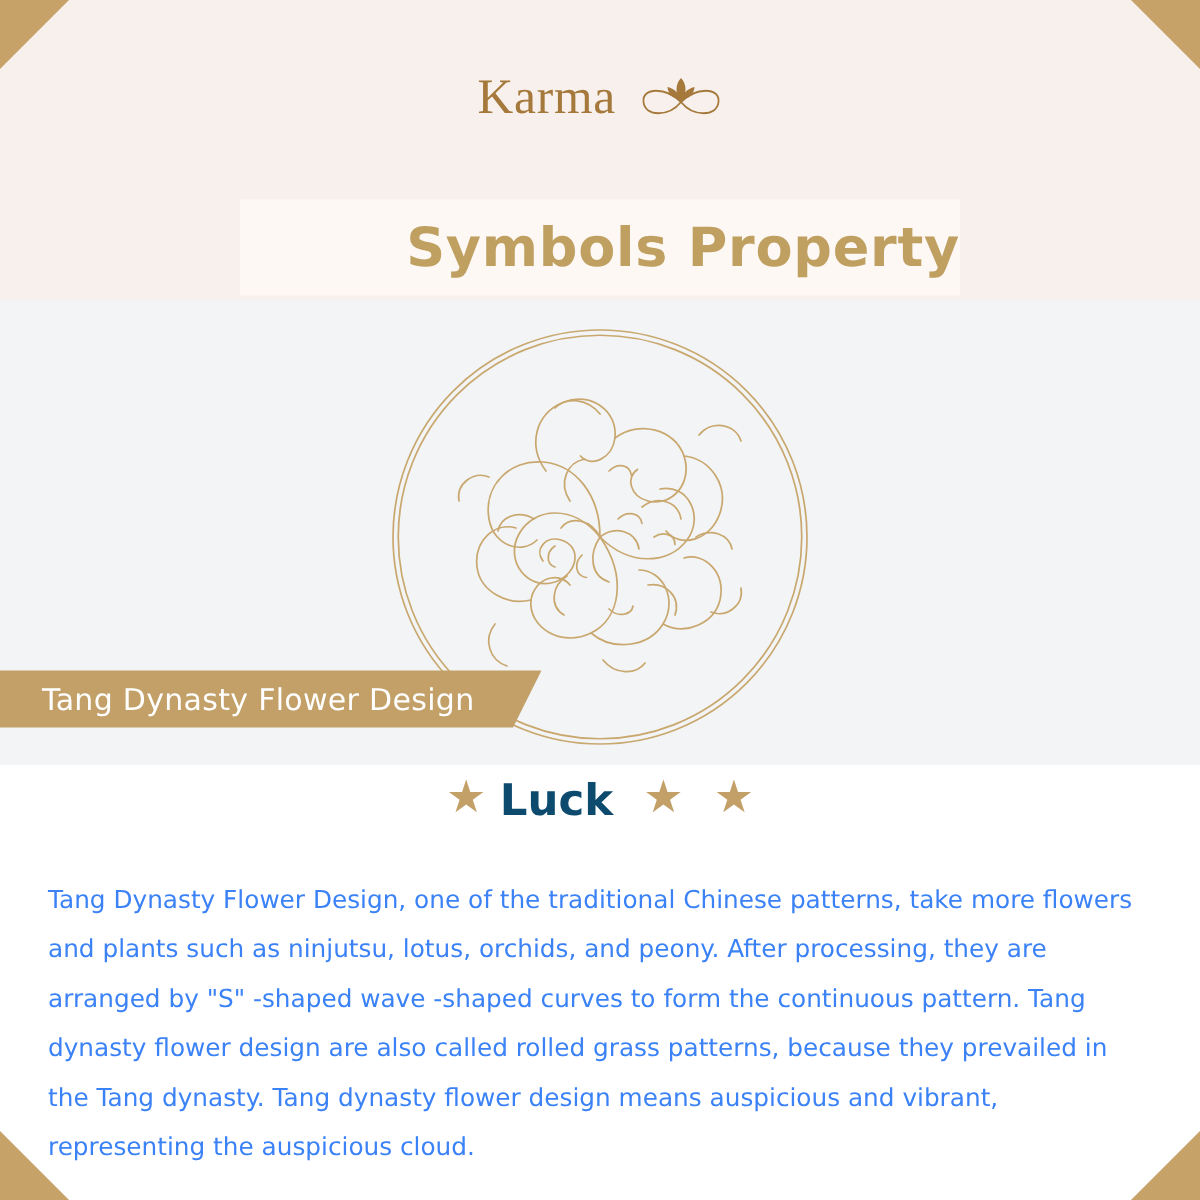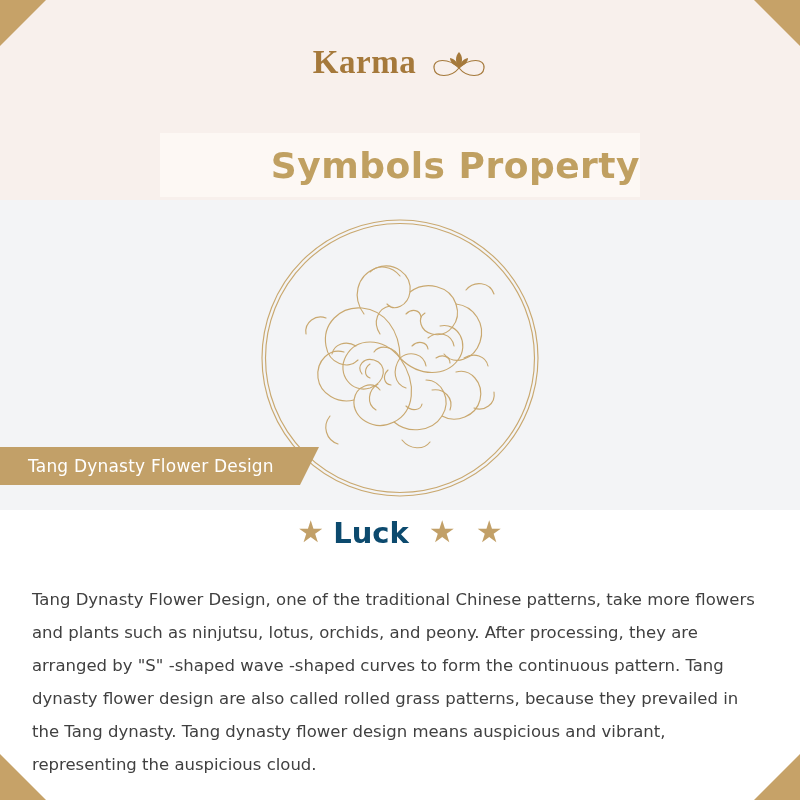--- a/index.html
+++ b/index.html
@@ -72,24 +72,23 @@
   .logo {
     position: absolute;
     top: 44px;
     left: 0;
     width: 800px;
     text-align: center;
     z-index: 10;
   }
   .logo-row {
     display: inline-flex;
-    align-items: flex-start;
+    align-items: flex-end;
     justify-content: center;
     gap: 15px;
-    font-weight: bold;
   }
   .logo-text {
     font-family: "Liberation Serif", serif;
     font-size: 33px;
     color: #a5793b;
     letter-spacing: 0.5px;
   }
   .logo-mark {
     width: 56px;
     height: 40px;
@@ -145,21 +144,21 @@
     position: absolute;
     top: 0;
     right: -19px;
     width: 0;
     height: 0;
     border-top: 38px solid #c2a068;
     border-right: 19px solid transparent;
   }
   .ribbon-text {
     font-family: "DejaVu Sans", sans-serif;
-    font-size: 17px;
+    font-size: 20px;
     color: #ffffff;
     letter-spacing: 0.2px;
     white-space: nowrap;
   }
 
   
   .keywords {
     position: absolute;
     top: 516px;
     left: 0;
@@ -191,21 +190,21 @@
 
   
   .body-copy {
     position: absolute;
     top: 566px;
     left: 32px;
     width: 737px;
     font-family: "DejaVu Sans", sans-serif;
     font-size: 16.5px;
     line-height: 33px;
-    color: #404040;
+    color: #3b82f6;
     text-align: left;
     z-index: 10;
   }
 </style>
 </head>
 <body>
 
 <div class="page">
 
   <div class="top-band"></div>

